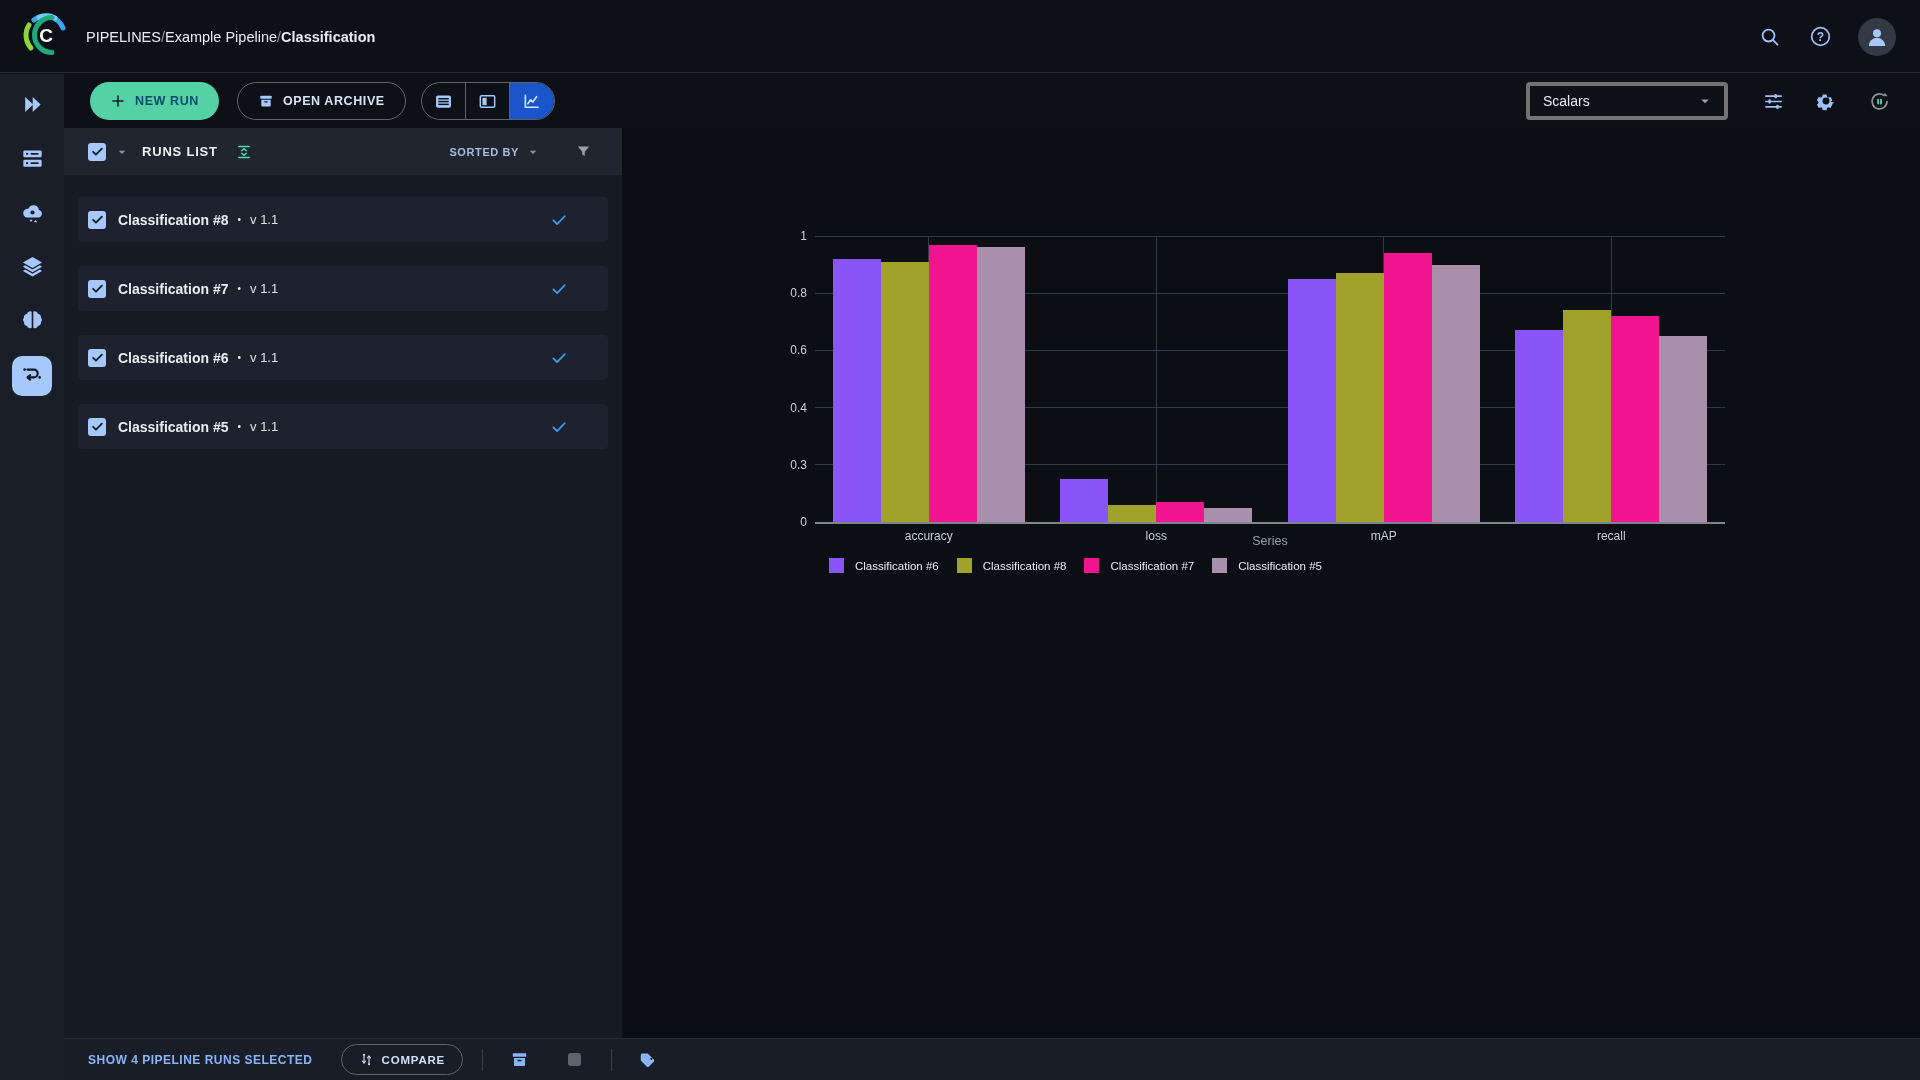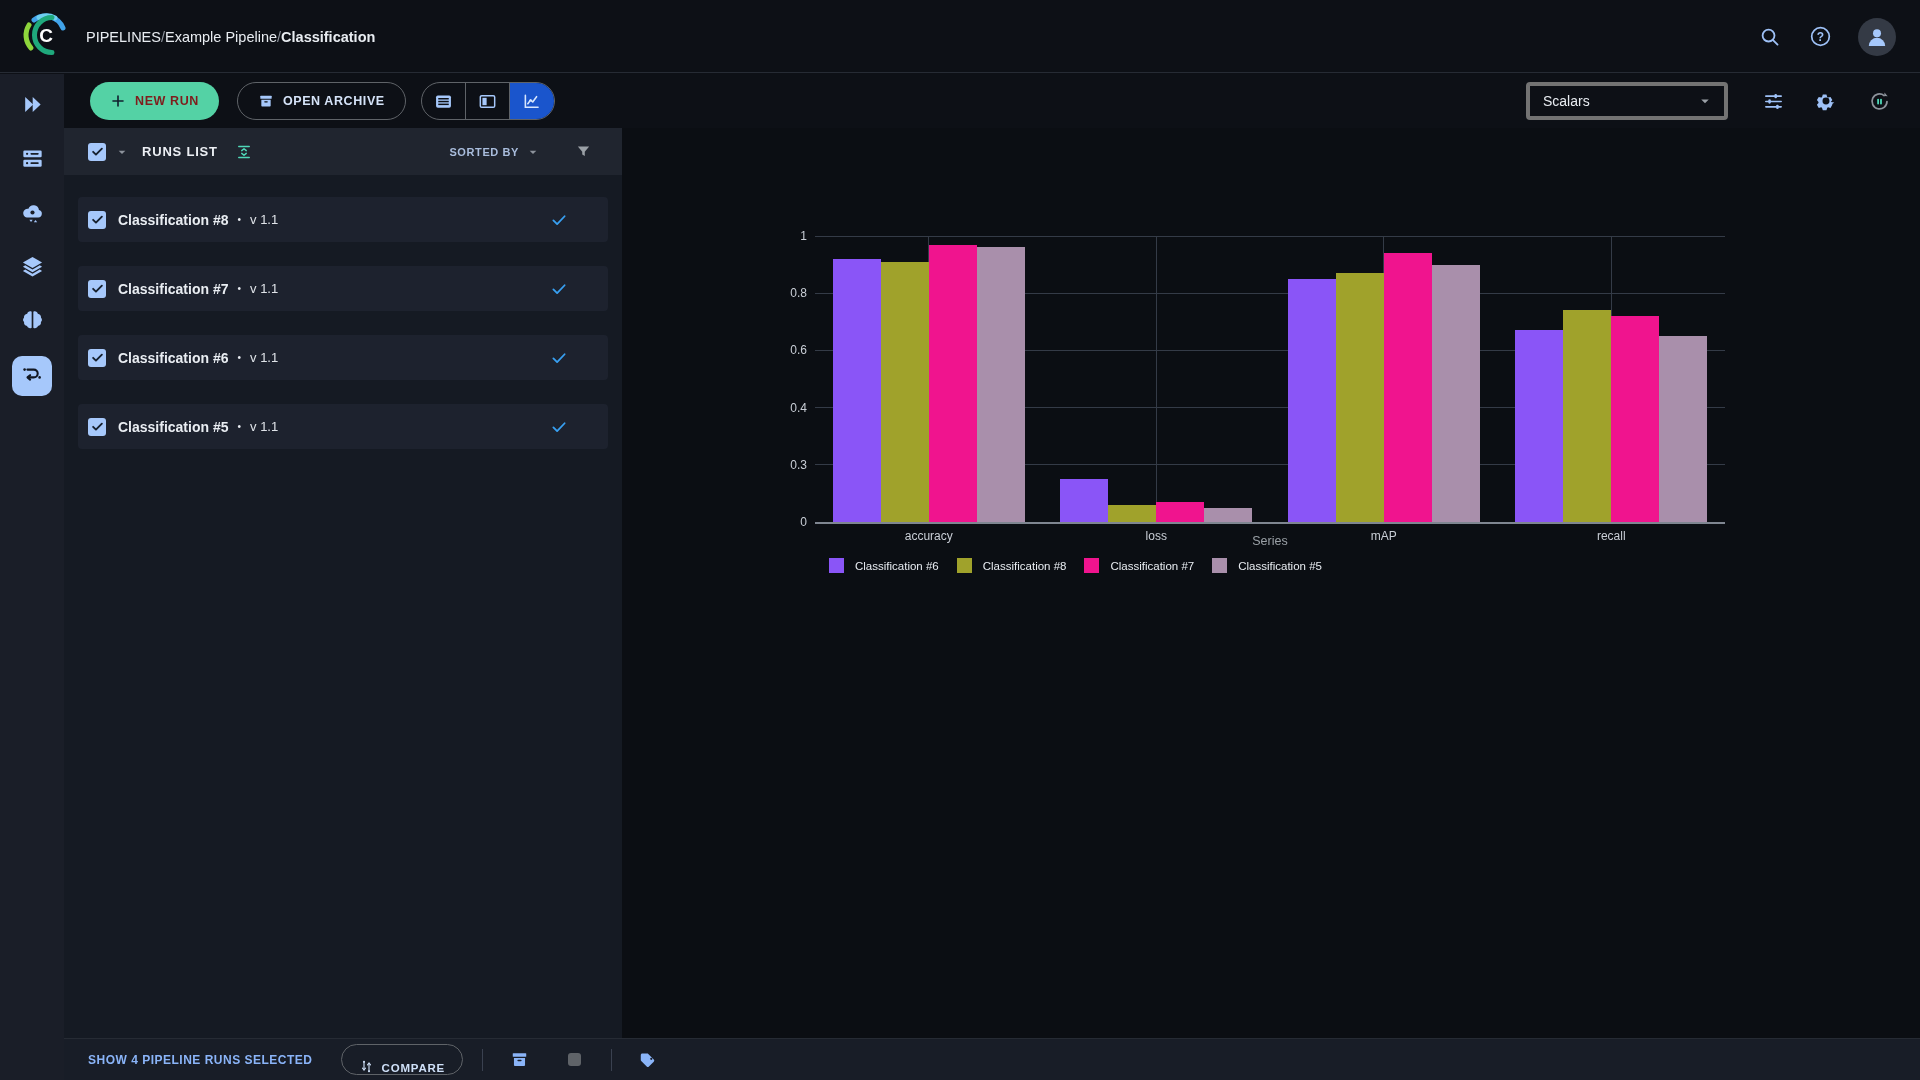--- a/index.html
+++ b/index.html
@@ -19,21 +19,21 @@
   .topbar-right { position:absolute; right:24px; top:0; height:73px; display:flex; align-items:center; gap:25px; }
   .icon-btn { width:26px; height:26px; display:flex; align-items:center; justify-content:center; cursor:pointer; }
   .avatar { width:38px; height:38px; border-radius:50%; background:#343a45; display:flex;
     align-items:center; justify-content:center; cursor:pointer; overflow:hidden; }
 
   
   .toolbar { position:absolute; left:64px; top:74px; width:1856px; height:54px;
     background:#0d1016; display:flex; align-items:center; padding:0 28px 0 26px; }
   .btn-pill { height:38px; border-radius:19px; display:flex; align-items:center; gap:9px;
     padding:0 20px; font-size:12.5px; font-weight:bold; letter-spacing:.6px; cursor:pointer; }
-  .btn-new-run { background:#54d2a5; color:#7f1d1d;align-items:center; }
+  .btn-new-run { background:#54d2a5; color:#0c4a6e;align-items:center; }
   .btn-open-archive { margin-left:18px; border:1px solid #5f6368; color:#d5e3f8; background:transparent; }
   .segmented { margin-left:15px; height:38px; border:1px solid #5f6368; border-radius:19px;
     display:flex; overflow:hidden; }
   .segment { width:44px; height:100%; display:flex; align-items:center; justify-content:center;
     cursor:pointer; border-right:1px solid #5f6368; }
   .segment:last-child { border-right:none; }
   .segment.active { background:#1a55cc; }
   .toolbar-spacer { flex:1; }
   .select-box { width:202px; height:38px; border:4px solid #737373; border-radius:4px;
     display:flex; align-items:center; padding:0 10px 0 13px; color:#e8ecf1; font-size:14px;
@@ -78,21 +78,21 @@
   .legend-item { display:flex; align-items:center; gap:11px; cursor:pointer; }
   .legend-swatch { width:15px; height:15px; }
   .legend-label { font-size:11.5px; color:#e8ecf1; }
 
   
   .bottombar { position:absolute; left:64px; top:1038px; width:1856px; height:42px;
     background:#181d27; border-top:1px solid #262b34; display:flex; align-items:center;
     padding-left:24px; }
   .selected-text { font-size:12px; font-weight:bold; letter-spacing:.5px; color:#8ab4f8; cursor:pointer; }
   .btn-compare { margin-left:28px; height:31px; border:1px solid #5f6368; border-radius:16px;
-    display:flex; align-items:flex-end; gap:8px; padding:0 17px; color:#cfe0f8; font-size:11.5px;
+    display:flex; align-items:center; gap:8px; padding:0 17px; color:#cfe0f8; font-size:11.5px;
     font-weight:bold; letter-spacing:.8px; cursor:pointer; }
   .vdivider { width:1px; height:22px; background:#3a4150; }
   .bb-icon { display:flex; cursor:pointer; }
   .stop-square { width:13px; height:13px; border-radius:3px; background:#5f6368; }
 
   
   .sidebar { position:absolute; left:0; top:74px; width:64px; height:1006px; background:#1a1e28;
     display:flex; flex-direction:column; align-items:center; padding-top:12px; }
   .side-item { width:40px; height:40px; margin-bottom:14px; display:flex; align-items:center;
     justify-content:center; cursor:pointer; border-radius:10px; }

